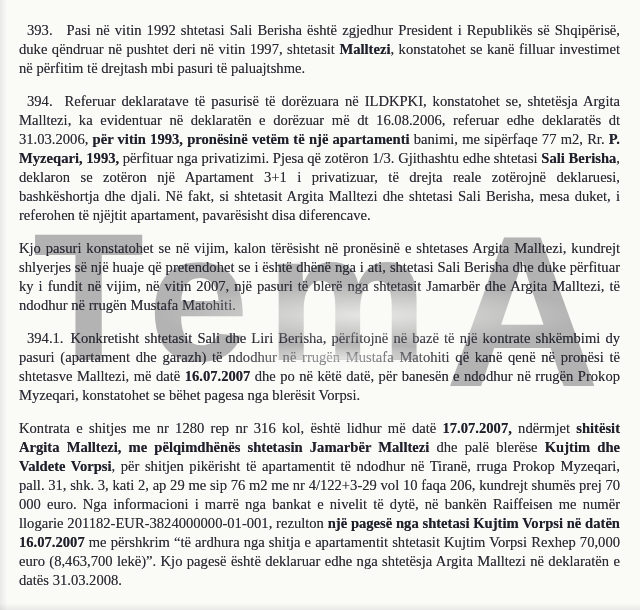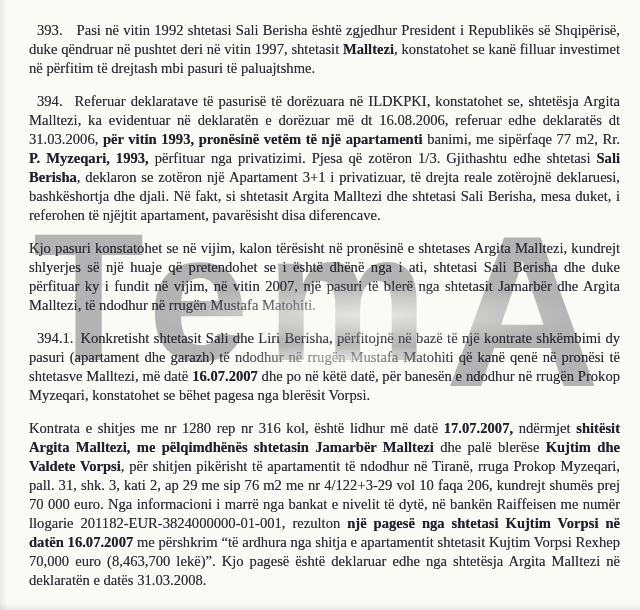--- a/index.html
+++ b/index.html
@@ -5,21 +5,21 @@
   html,body{margin:0;padding:0;}
   body{background:#eceae6;font-family:"Liberation Serif",serif;}
   .page{
     position:relative;
     width:640px;height:610px;
     background:#fafaf7;
     overflow:hidden;
   }
   .doc{
     position:relative;z-index:1;
-    padding:21px 20px 0 29px;
+    padding:21px 20px 0 19px;
     font-size:14.6px;line-height:19px;
     color:#2a2a33;
     text-align:justify;
     text-shadow:0 0 0.4px rgba(42,42,58,0.55);
   }
   .para{margin:0 0 14px 0;}
   .para.numbered{text-indent:8px;}
   .pnum{margin-right:13px;}
   .b{font-weight:bold;color:#20202b;}
   .i{}

